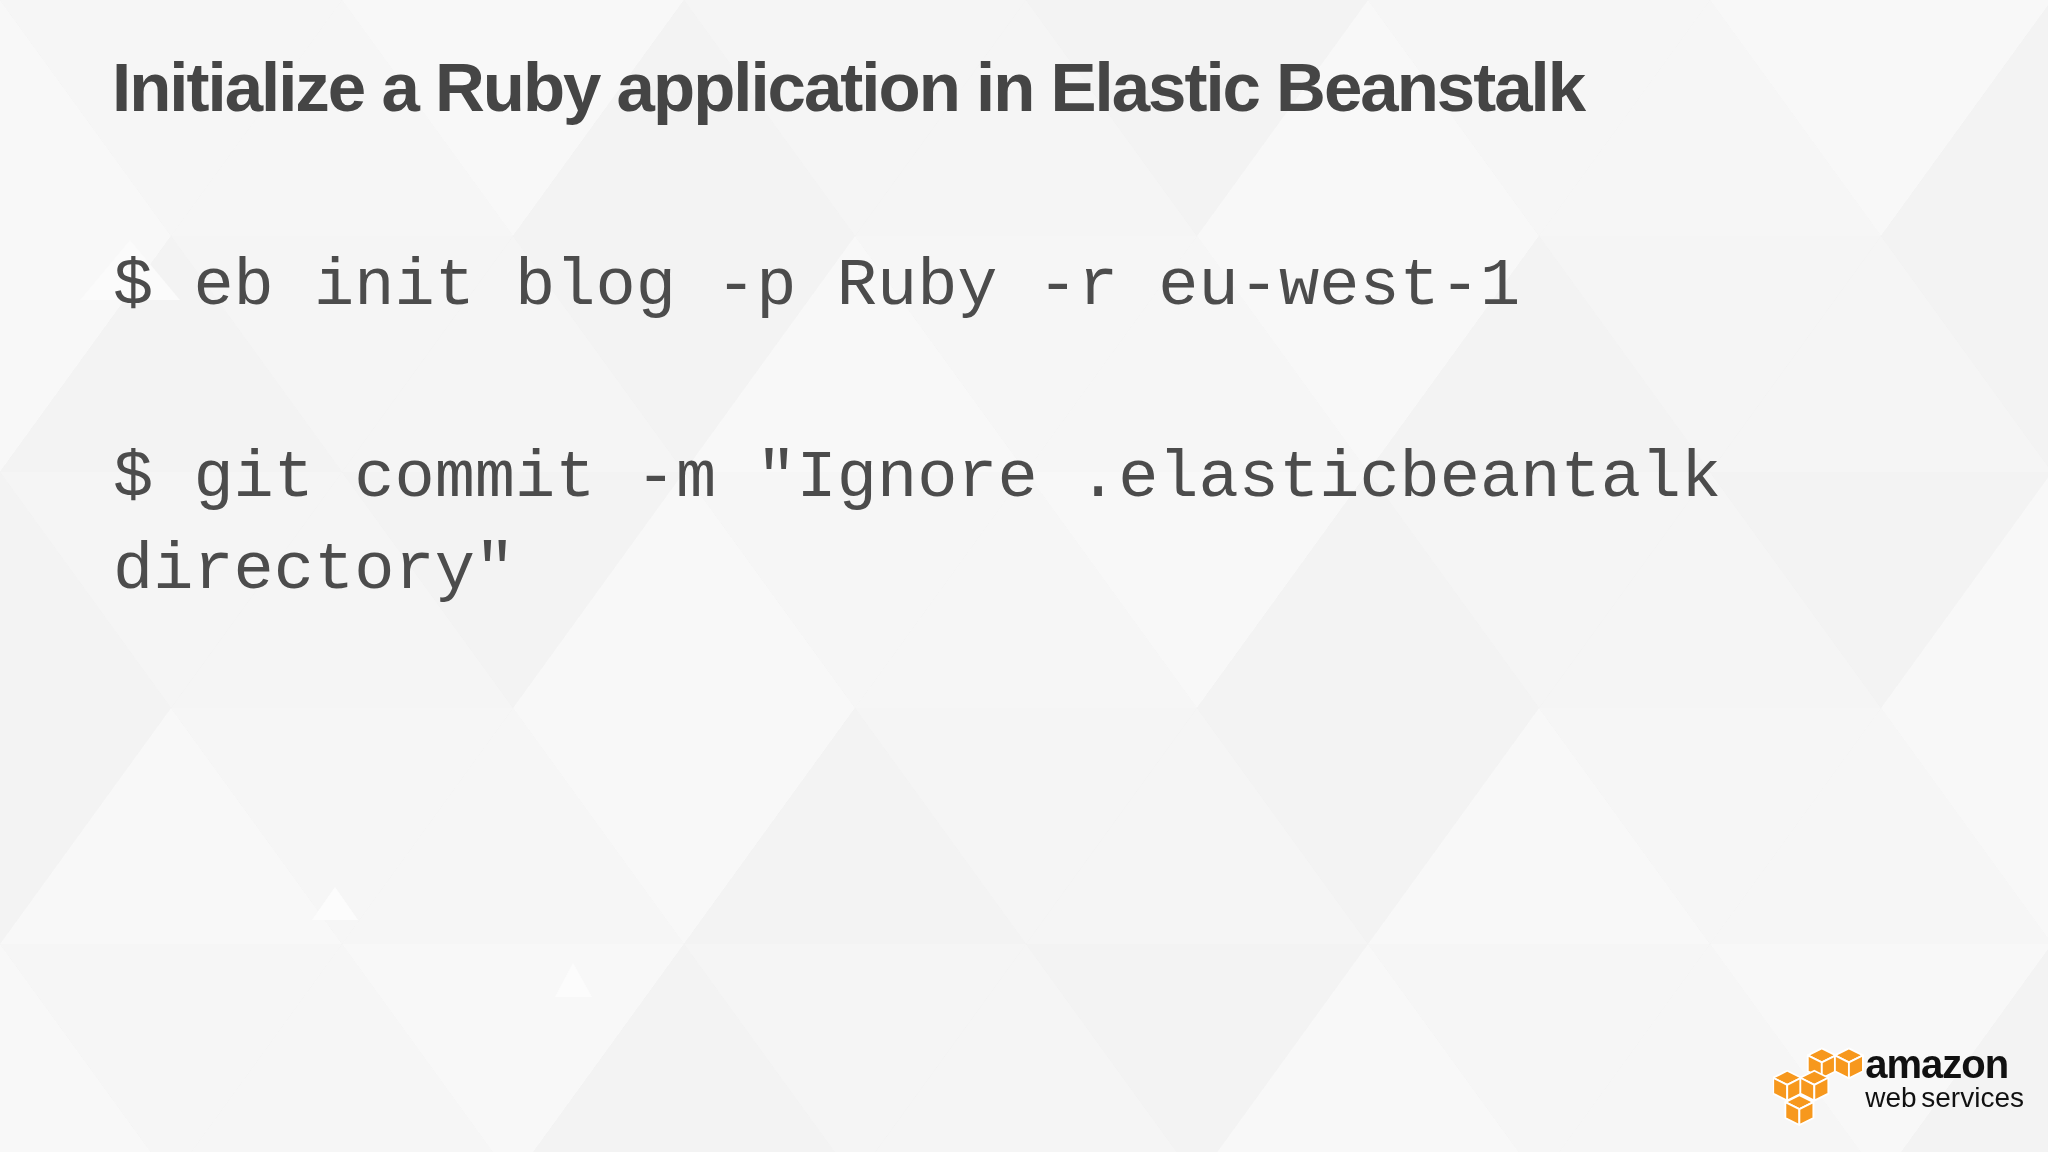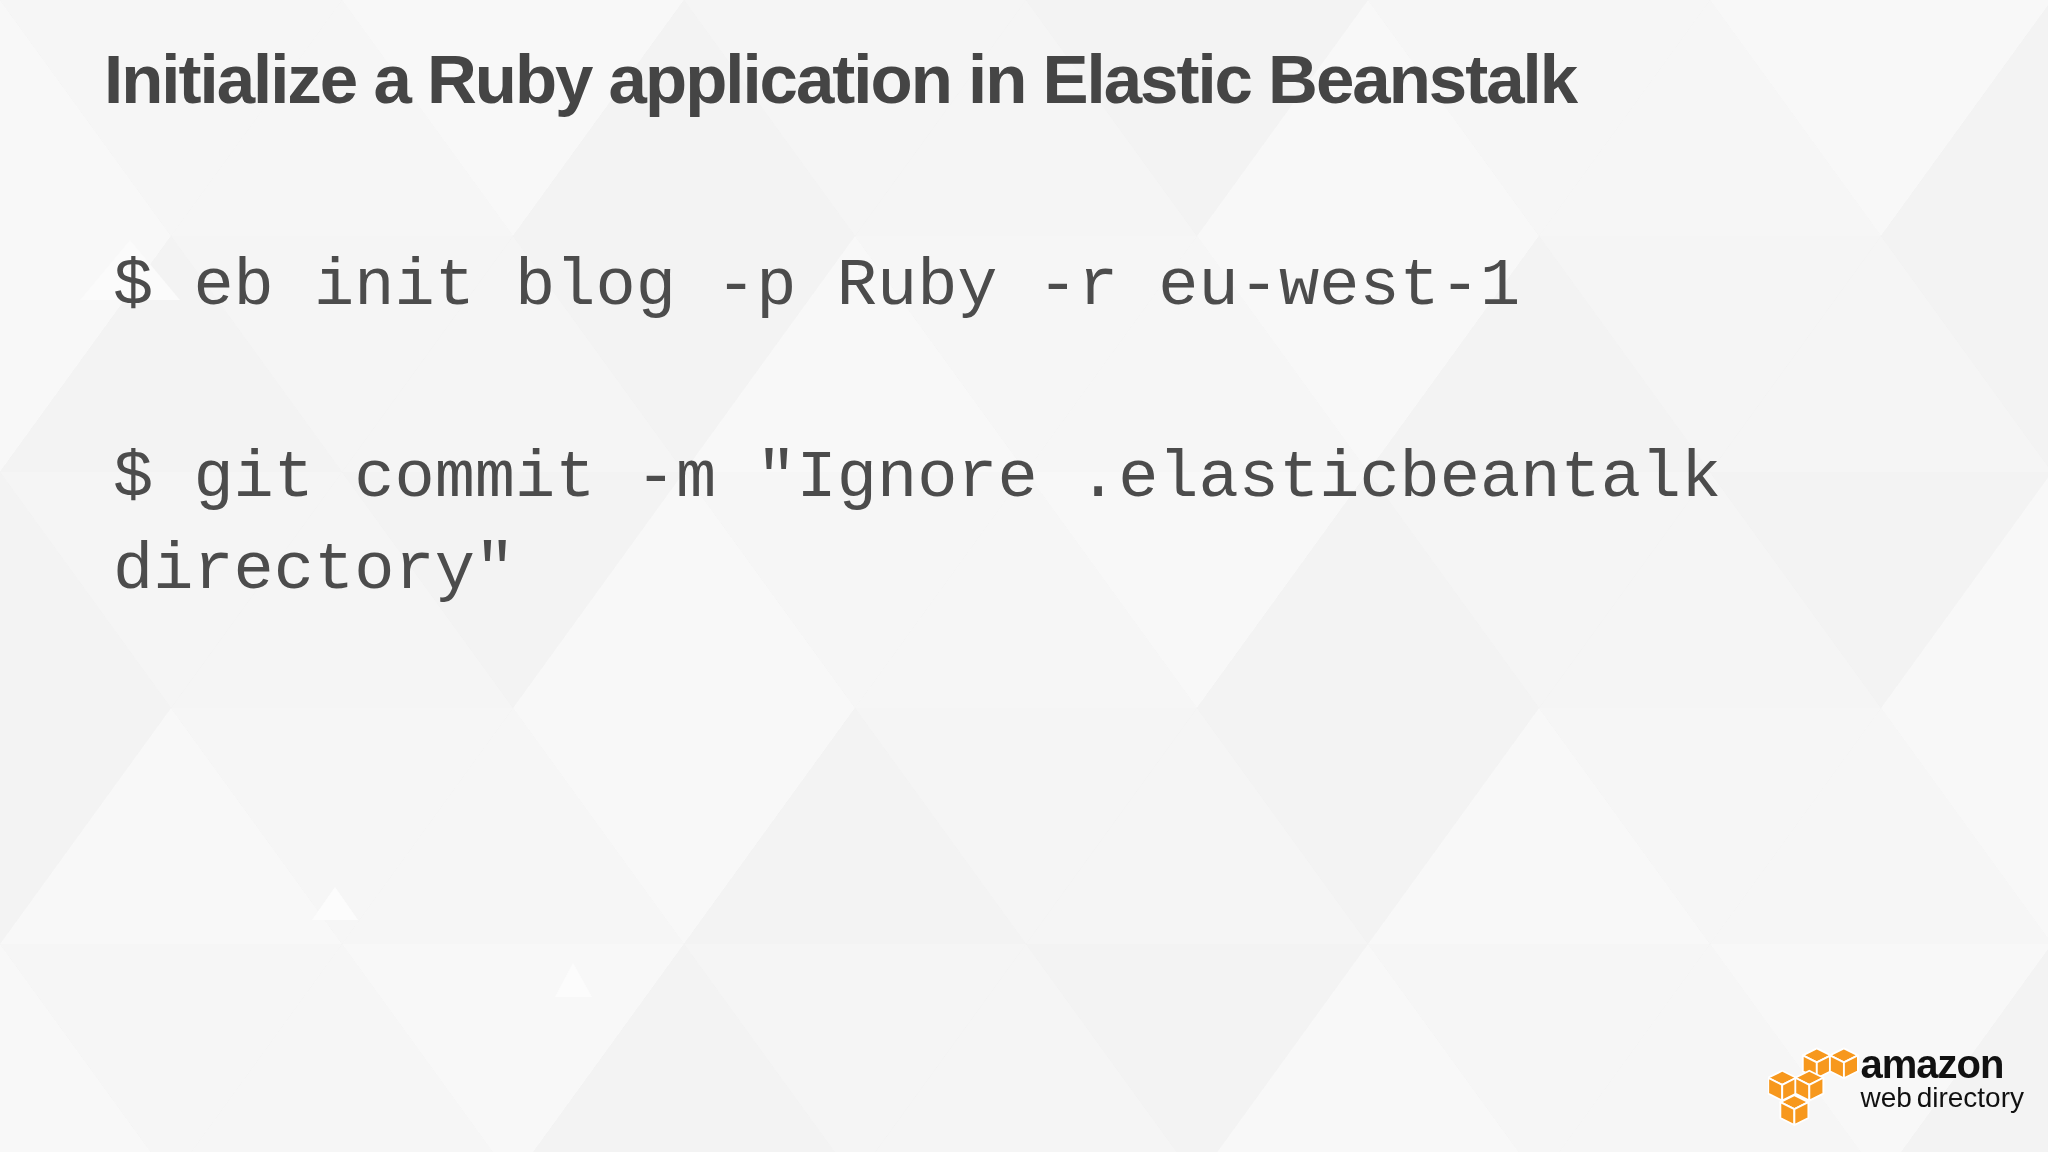--- a/index.html
+++ b/index.html
@@ -24,21 +24,21 @@
     left: 0;
     top: 0;
     width: 2048px;
     height: 1152px;
     opacity: 0.85;
   }
   .title {
     position: absolute;
     left: 100px;
     top: 36px;
-    margin: 4px;
+    margin: 12px;
     font-family: "Liberation Sans", sans-serif;
     font-weight: 700;
     font-size: 69px;
     letter-spacing: -2px;
     color: #454545;
     white-space: nowrap;
   }
   .commands {
     position: absolute;
     left: 98px;
@@ -223,17 +223,17 @@
 
         <g transform="translate(28,60)">
           <polygon points="0,-7.5 15,0 0,7.5 -15,0"></polygon>
           <polygon points="-15,0 0,7.5 0,24.5 -15,17"></polygon>
           <polygon points="15,0 0,7.5 0,24.5 15,17"></polygon>
         </g>
       </g>
     </svg>
     <div class="logo-text">
       <div class="logo-brand">amazon</div>
-      <div class="logo-sub">web directory</div>
+      <div class="logo-sub">web services</div>
     </div>
   </div>
 
 </div>
 
 </body></html>

